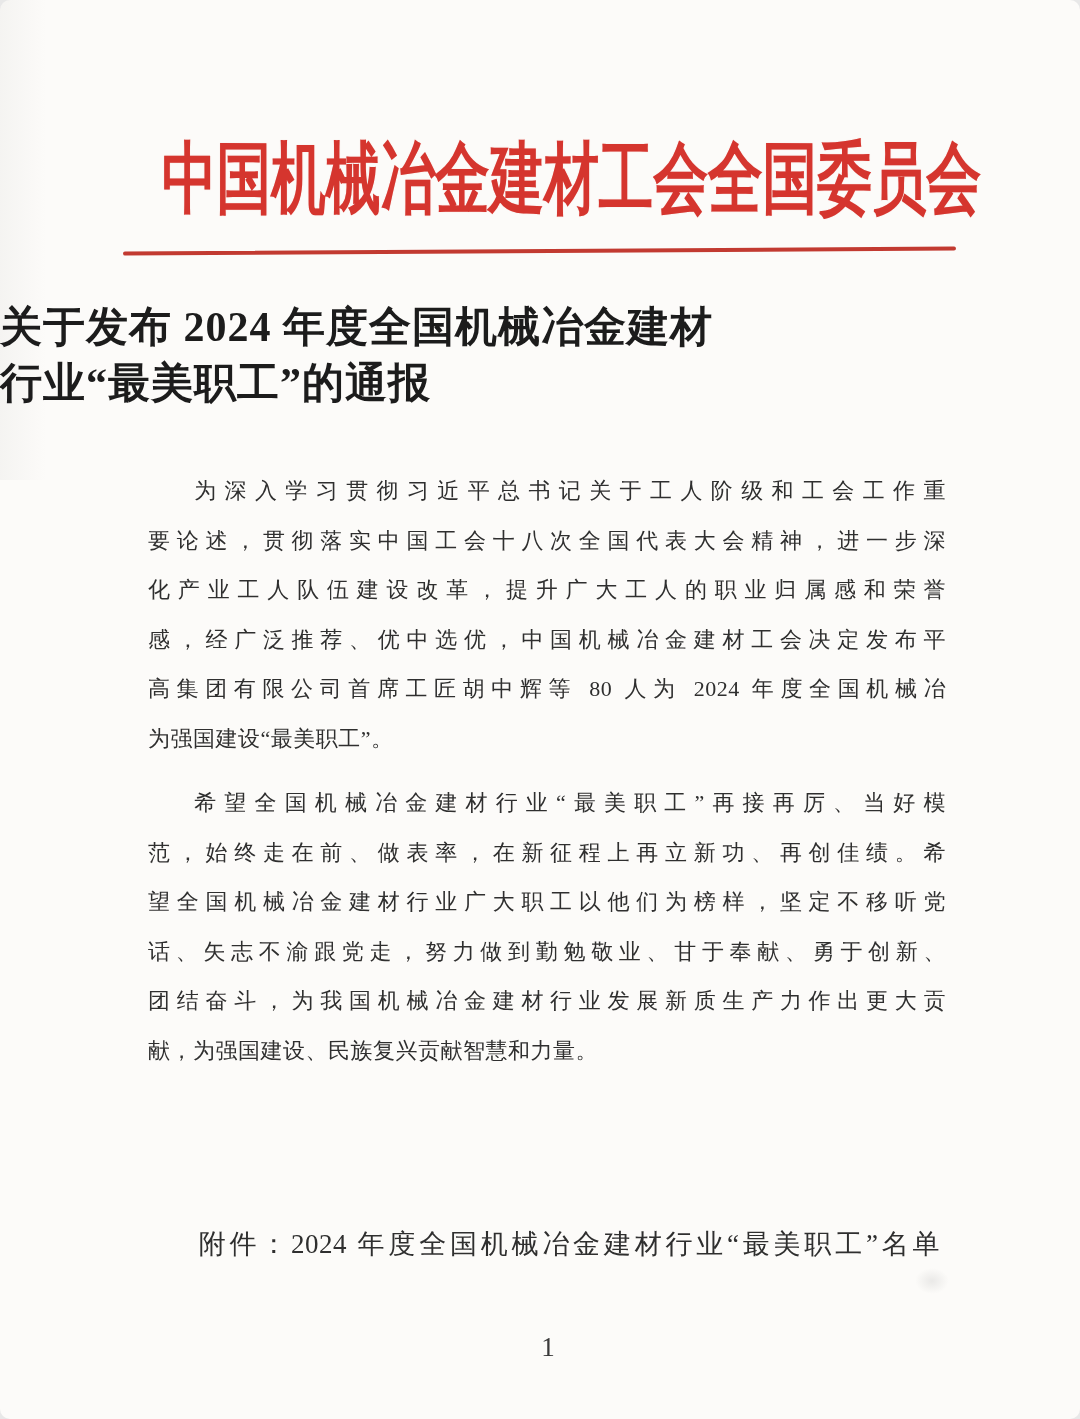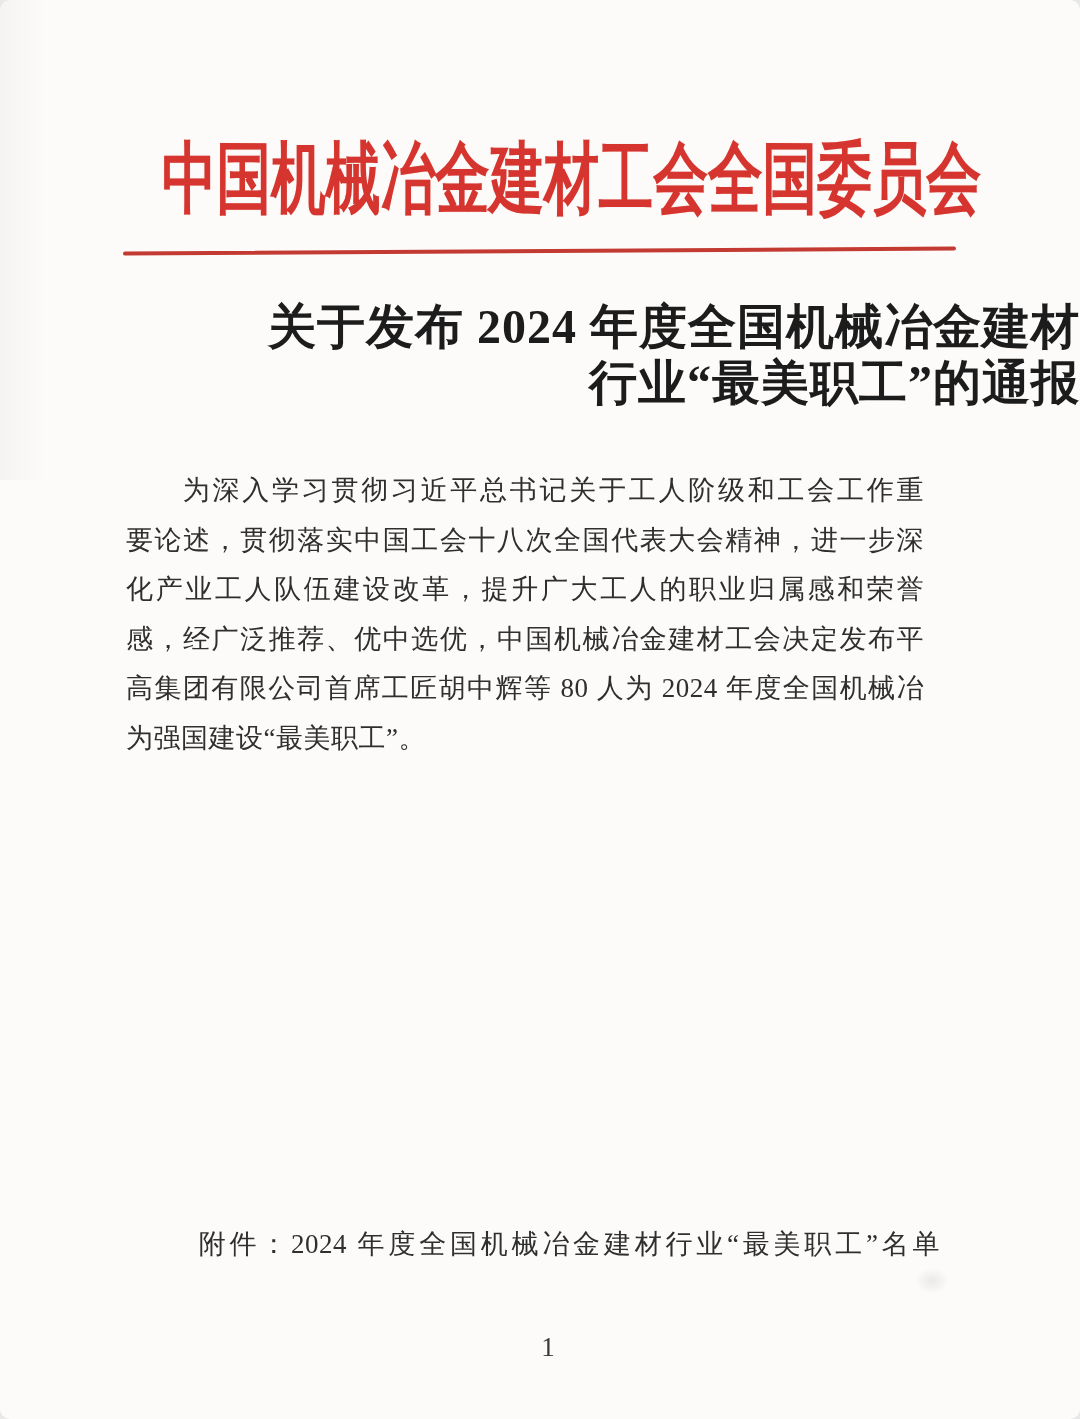--- a/index.html
+++ b/index.html
@@ -60,33 +60,33 @@
     background: var(--rule-red, #c23a31);
     transform: rotate(-0.35deg);
     border-radius: 2px;
   }
 
   .doc-title {
     position: absolute;
     top: 299px;
     left: 0;
     width: 100%;
-    text-align: right;
-    font-size: 48px;
+    text-align: left;
+    font-size: 42px;
     line-height: 56px;
     font-weight: 700;
     color: var(--title-black, #1c1c1c);
     letter-spacing: 1px;
   }
 
   .body-block {
     position: absolute;
-    left: 126px;
+    left: 148px;
     width: 798px;
-    font-size: 27px;
+    font-size: 22px;
     line-height: 49.6px;
     color: var(--body-text, #2f2f2f);
     letter-spacing: 0.5px;
   }
 
   #paragraph-1 { top: 466px; }
   #paragraph-2 { top: 778px; }
 
   .line {
     text-align: justify;
@@ -143,18 +143,26 @@
 
   <div class="body-block" id="paragraph-1">
       <div class="line first">为深入学习贯彻习近平总书记关于工人阶级和工会工作重</div>
       <div class="line">要论述，贯彻落实中国工会十八次全国代表大会精神，进一步深</div>
       <div class="line">化产业工人队伍建设改革，提升广大工人的职业归属感和荣誉</div>
       <div class="line">感，经广泛推荐、优中选优，中国机械冶金建材工会决定发布平</div>
       <div class="line">高集团有限公司首席工匠胡中辉等 80 人为 2024 年度全国机械冶</div>
       <div class="line last">为强国建设“最美职工”。</div>
     </div>
 
+  <div class="body-block" id="paragraph-2">
+      <div class="line first">希望全国机械冶金建材行业“最美职工”再接再厉、当好模</div>
+      <div class="line">范，始终走在前、做表率，在新征程上再立新功、再创佳绩。希</div>
+      <div class="line">望全国机械冶金建材行业广大职工以他们为榜样，坚定不移听党</div>
+      <div class="line">话、矢志不渝跟党走，努力做到勤勉敬业、甘于奉献、勇于创新、</div>
+      <div class="line">团结奋斗，为我国机械冶金建材行业发展新质生产力作出更大贡</div>
+      <div class="line last">献，为强国建设、民族复兴贡献智慧和力量。</div>
+    </div>
 
   <div class="attachment-line">附件：2024 年度全国机械冶金建材行业“最美职工”名单</div>
 
   <div class="page-number">1</div>
 
 </div>
 
 </body></html>

